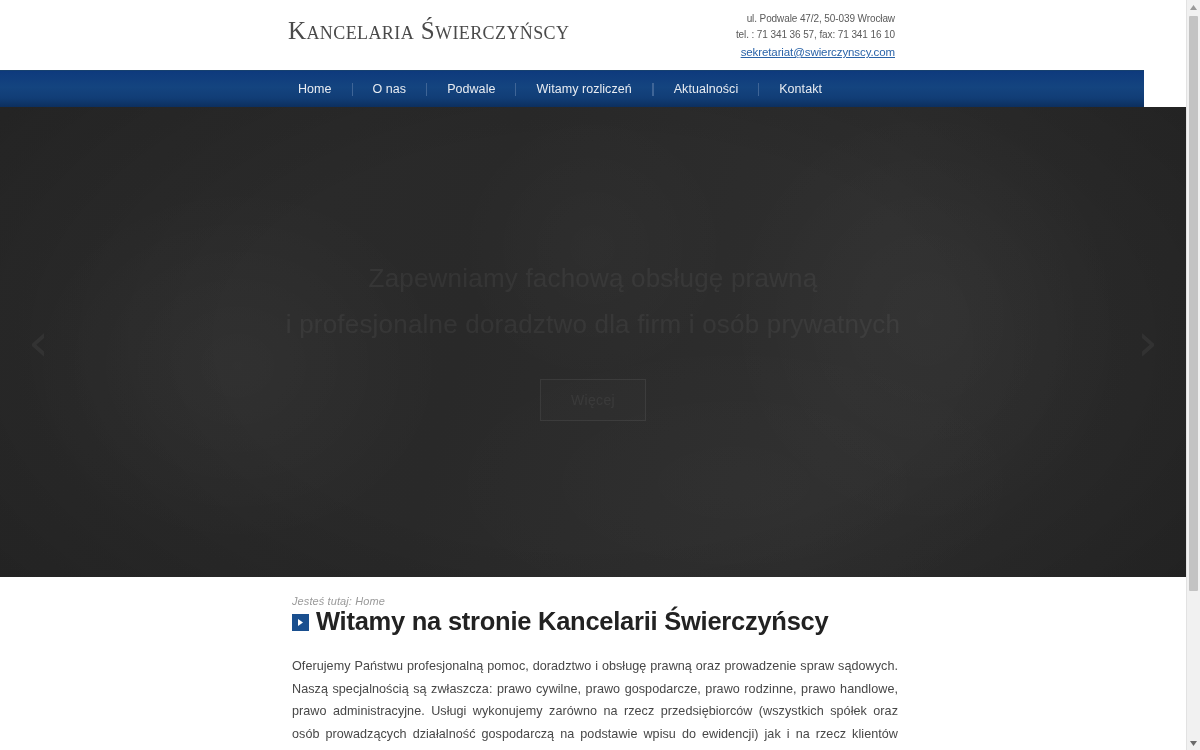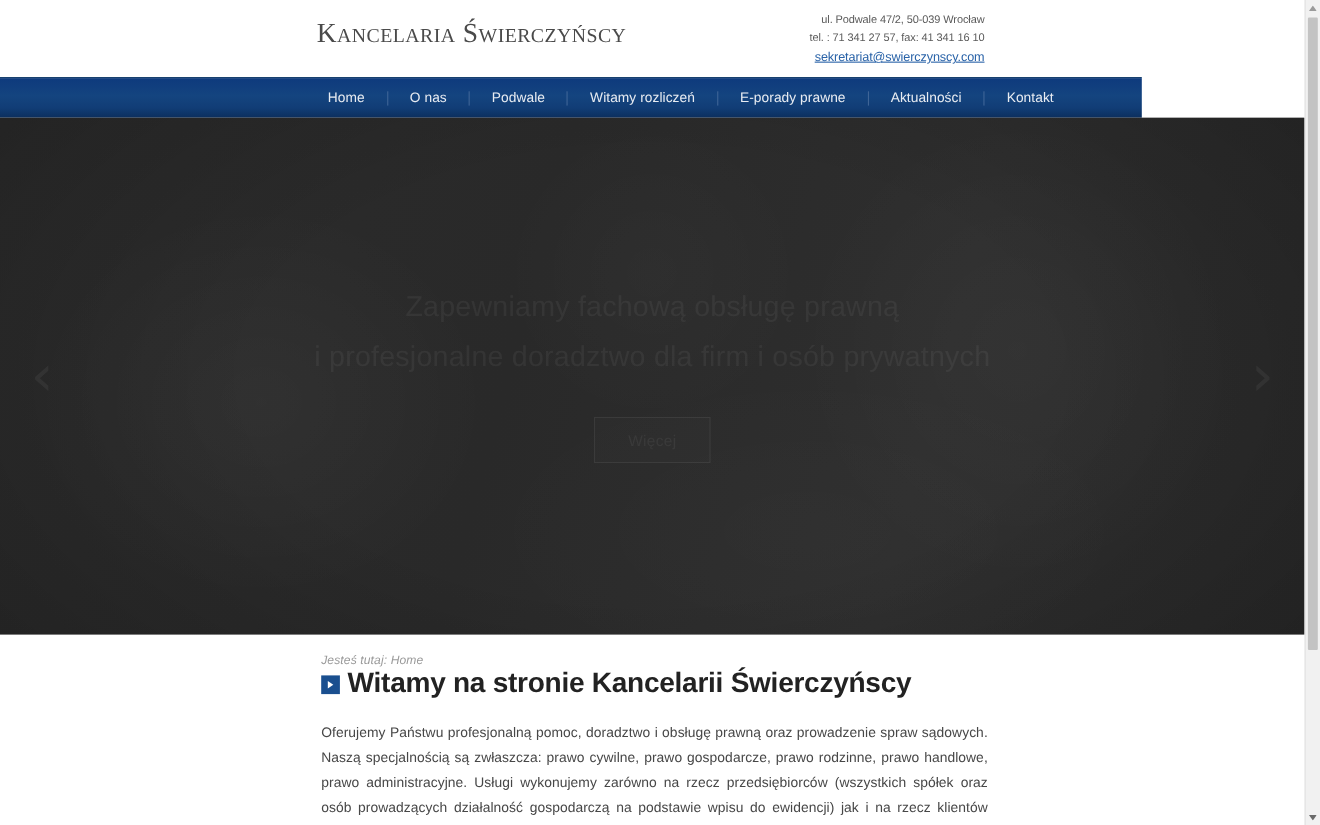--- a/index.html
+++ b/index.html
@@ -68,21 +68,21 @@
     text-decoration: underline;
     white-space: nowrap;
     display: inline-block;
     letter-spacing: -0.1px;
     text-align: center;
   }
 
   
   .navbar {
     position: relative;
-    width: 1038px;
+    width: 1144px;
     height: 37px;
     background: linear-gradient(to bottom, #0e3a7d 0%, #14447f 45%, #113d76 75%, #0c2f5e 100%);
     border-top: 1px solid #17416f;
   }
 
   .nav-inner {
     position: absolute;
     left: 288px;
     top: 0;
     height: 37px;
@@ -274,37 +274,36 @@
 </head>
 <body>
 
 <div id="page">
 
   <div class="header">
     <div class="header-inner">
       <div class="logo">Kancelaria Świerczyńscy</div>
       <div class="contact-block">
         <div class="contact-line">ul. Podwale 47/2, 50-039 Wrocław</div>
-        <div class="contact-line">tel. : 71 341 27 57, fax: 41 341 16 10</div>
+        <div class="contact-line">tel. : 71 341 36 57, fax: 71 341 16 10</div>
         <div><a class="contact-mail" href="#">sekretariat@swierczynscy.com</a></div>
       </div>
     </div>
   </div>
 
   <div class="navbar">
     <div class="nav-inner">
       <div class="nav-item">Home</div>
       <div class="nav-sep"></div>
       <div class="nav-item">O nas</div>
       <div class="nav-sep"></div>
       <div class="nav-item">Podwale</div>
       <div class="nav-sep"></div>
       <div class="nav-item">Witamy rozliczeń</div>
       <div class="nav-sep"></div>
-      <div class="nav-item">E-porady prawne</div>
       <div class="nav-sep"></div>
       <div class="nav-item">Aktualności</div>
       <div class="nav-sep"></div>
       <div class="nav-item">Kontakt</div>
     </div>
   </div>
 
   <div class="hero">
     <div class="hero-bg"></div>
     <div class="hero-vignette"></div>

